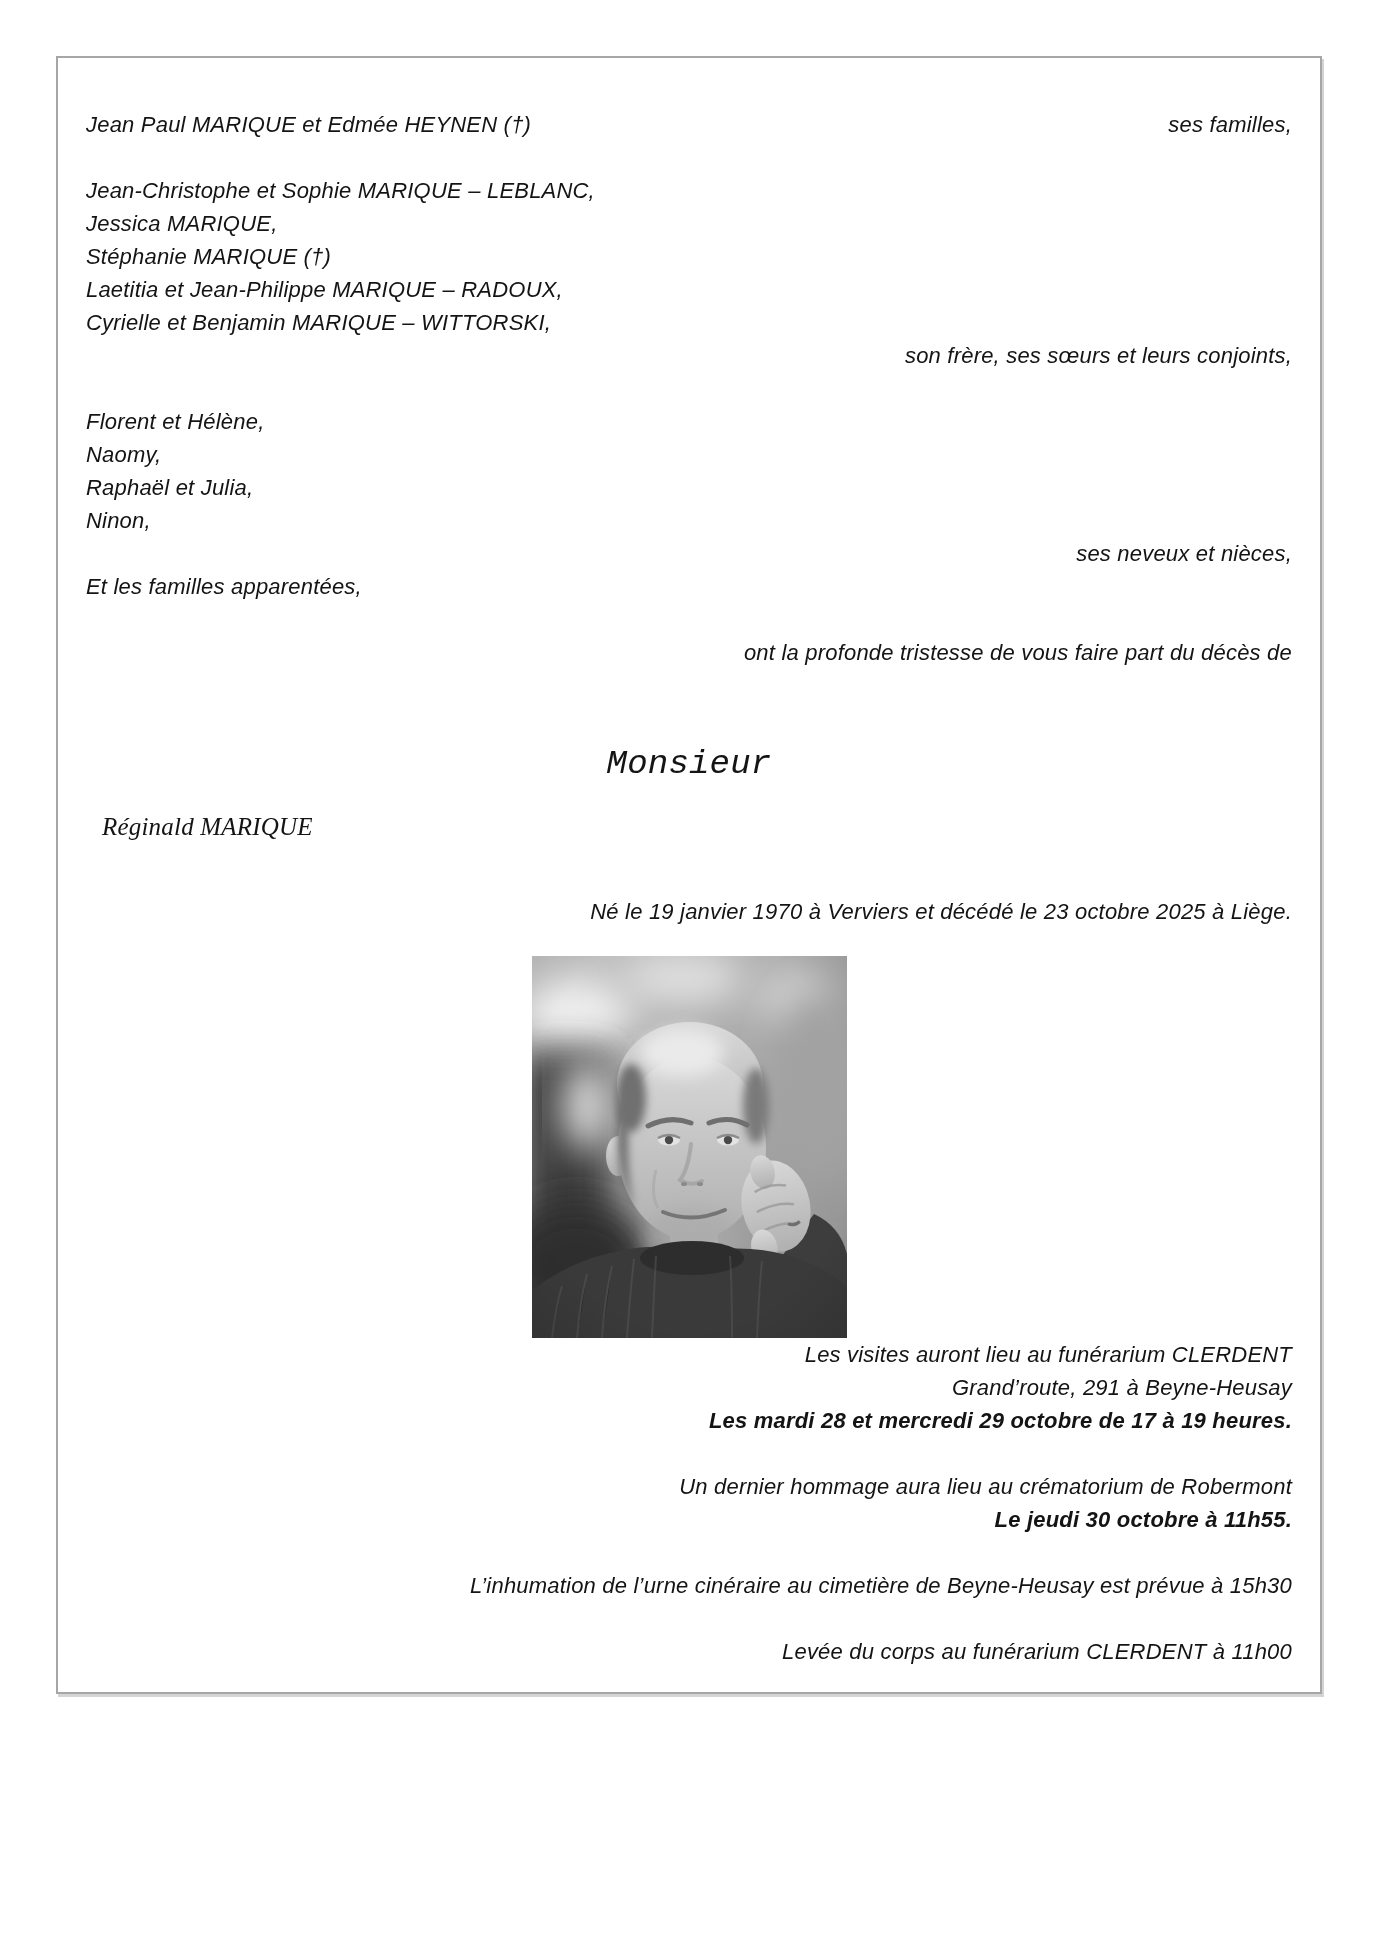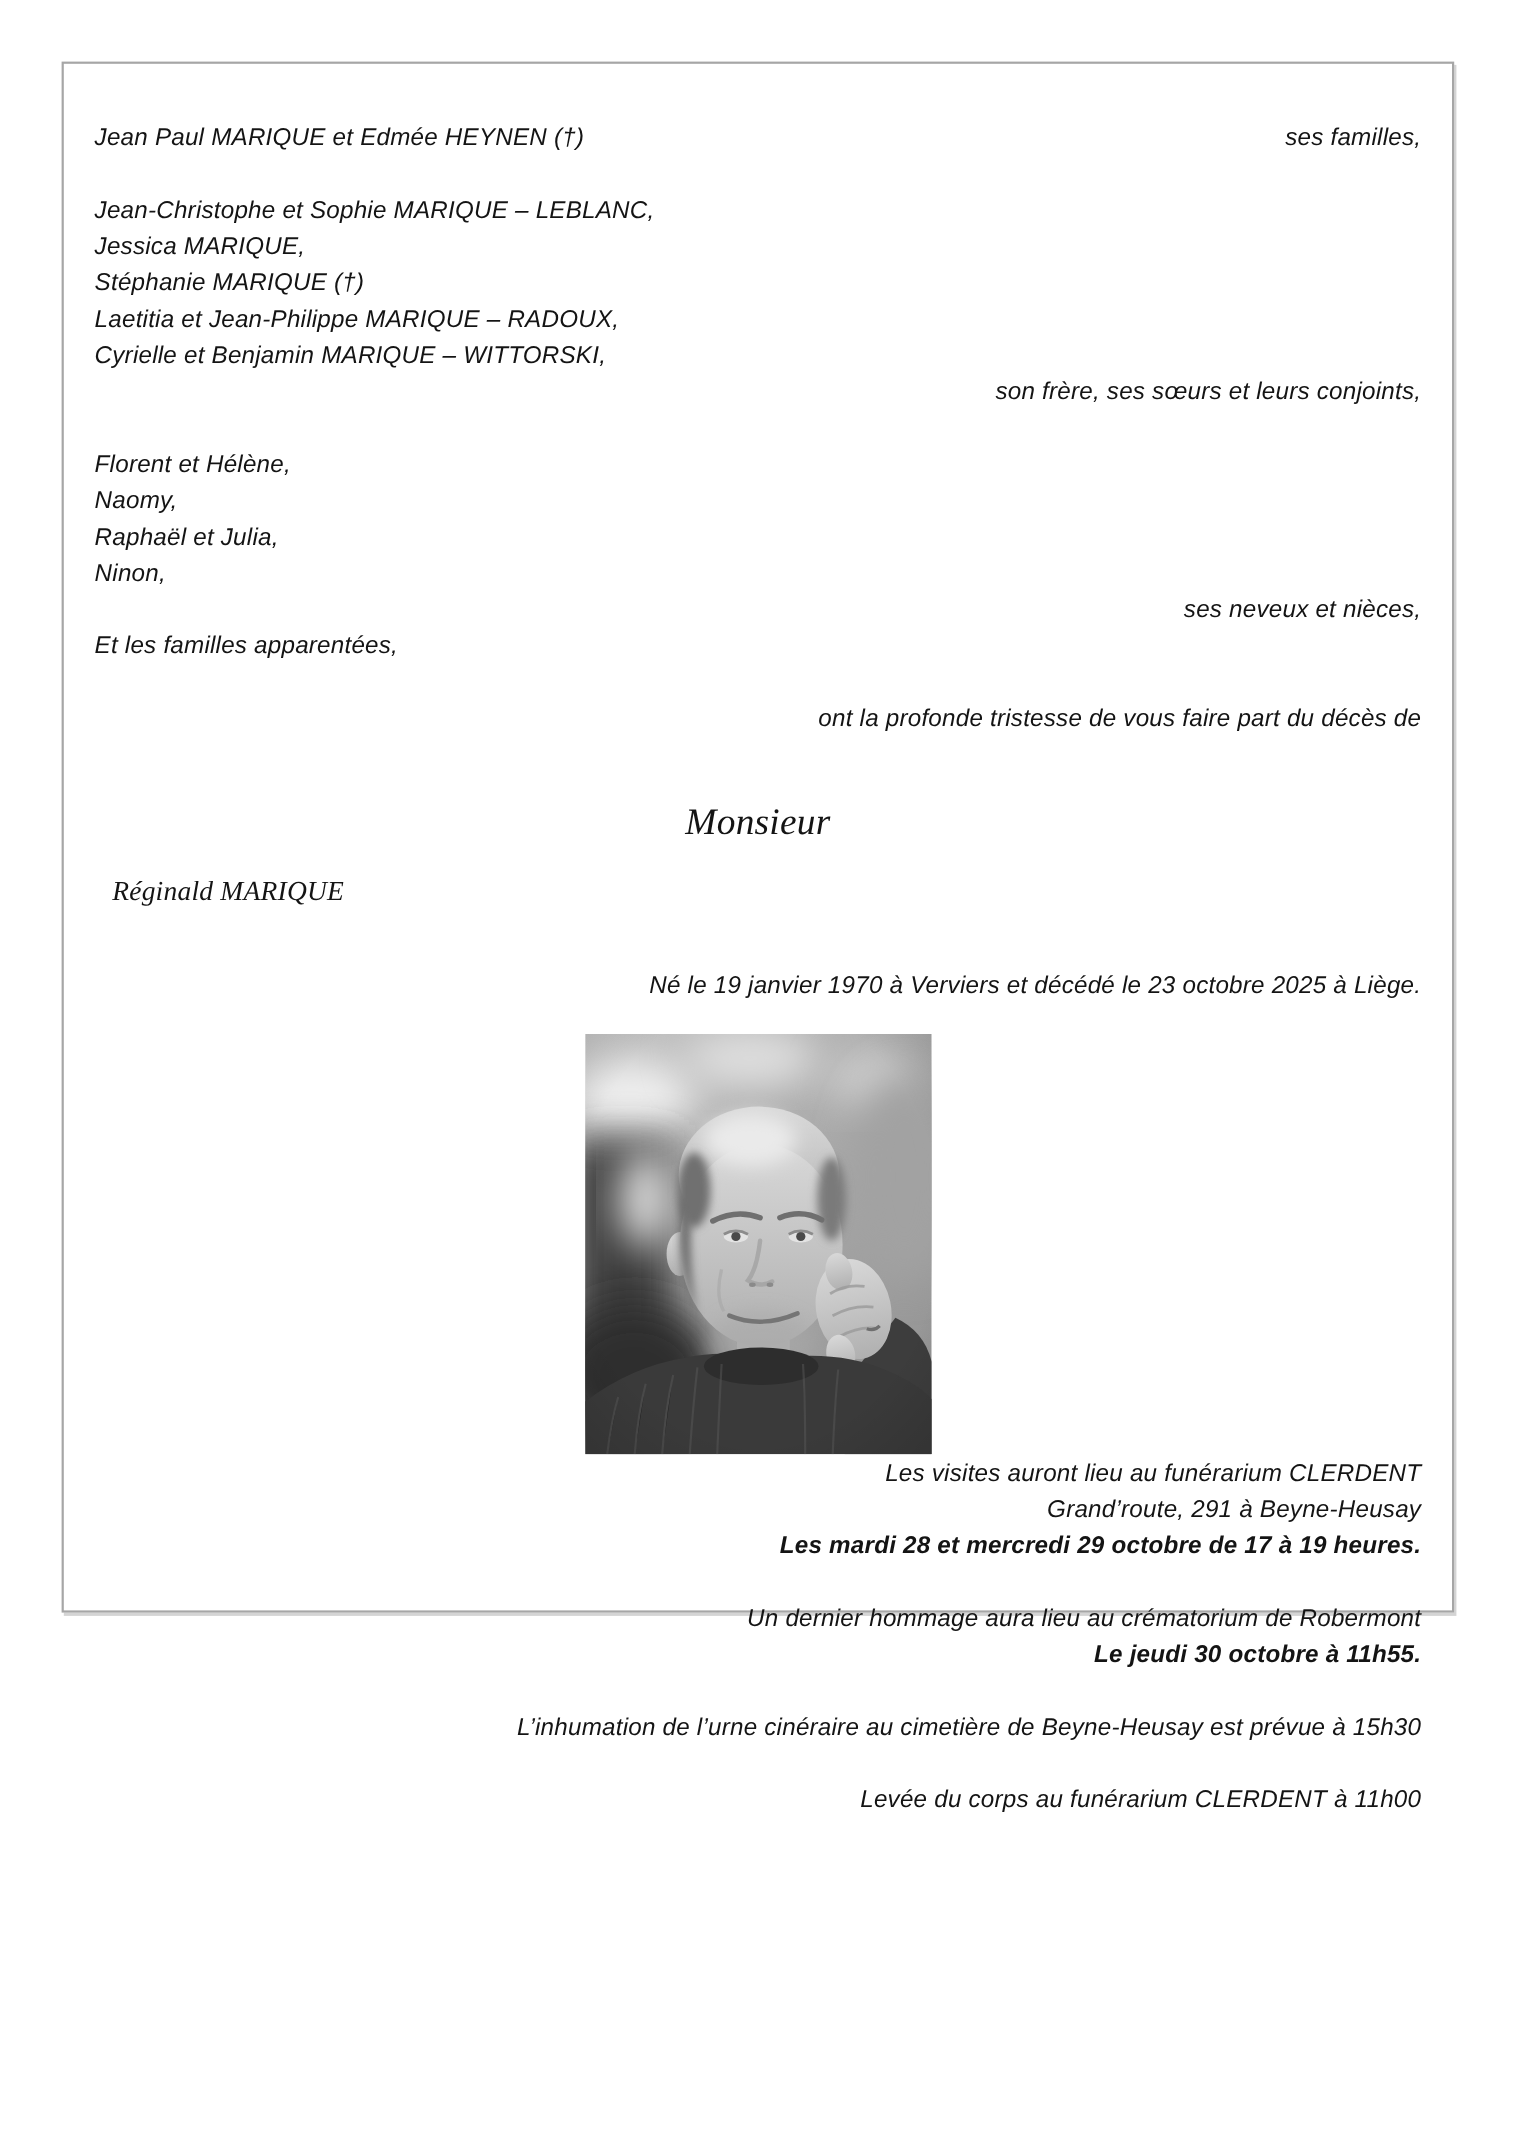--- a/index.html
+++ b/index.html
@@ -12,21 +12,21 @@
     height: 1949px;
     position: relative;
     font-family: "Liberation Sans", sans-serif;
     color: #141414;
   }
   .frame {
     position: absolute;
     left: 56px;
     top: 56px;
     width: 1266px;
-    height: 1410px;
+    height: 1638px;
     box-sizing: border-box;
     border: 2px solid #a6a6a6;
     box-shadow: 2px 3px 0 rgba(160,160,160,0.45);
     background: #ffffff;
   }
   .content {
     box-sizing: border-box;
     width: 100%;
     height: 100%;
     padding: 50px 28px 0 28px;
@@ -41,25 +41,25 @@
   .blank { height: 33px; }
   .row {
     display: flex;
     justify-content: space-between;
     align-items: baseline;
   }
   .right { text-align: right; }
   .center { text-align: right; }
   .bold { font-weight: 700; }
   .deceased-title {
-    font-family: Liberation Serif, serif;
+    font-family: Liberation Mono, monospace;
     font-size: 34px;
     line-height: 46px;
     text-align: center;
-    margin: 0;
+    margin: 16px;
   }
   .deceased-name {
     font-family: "Liberation Serif", serif;
     font-size: 25px;
     line-height: 48px;
     text-align: left;
     margin: 16px;
   }
   .gap-before-title { height: 56px; }
   .gap-before-dates { height: 28px; }

